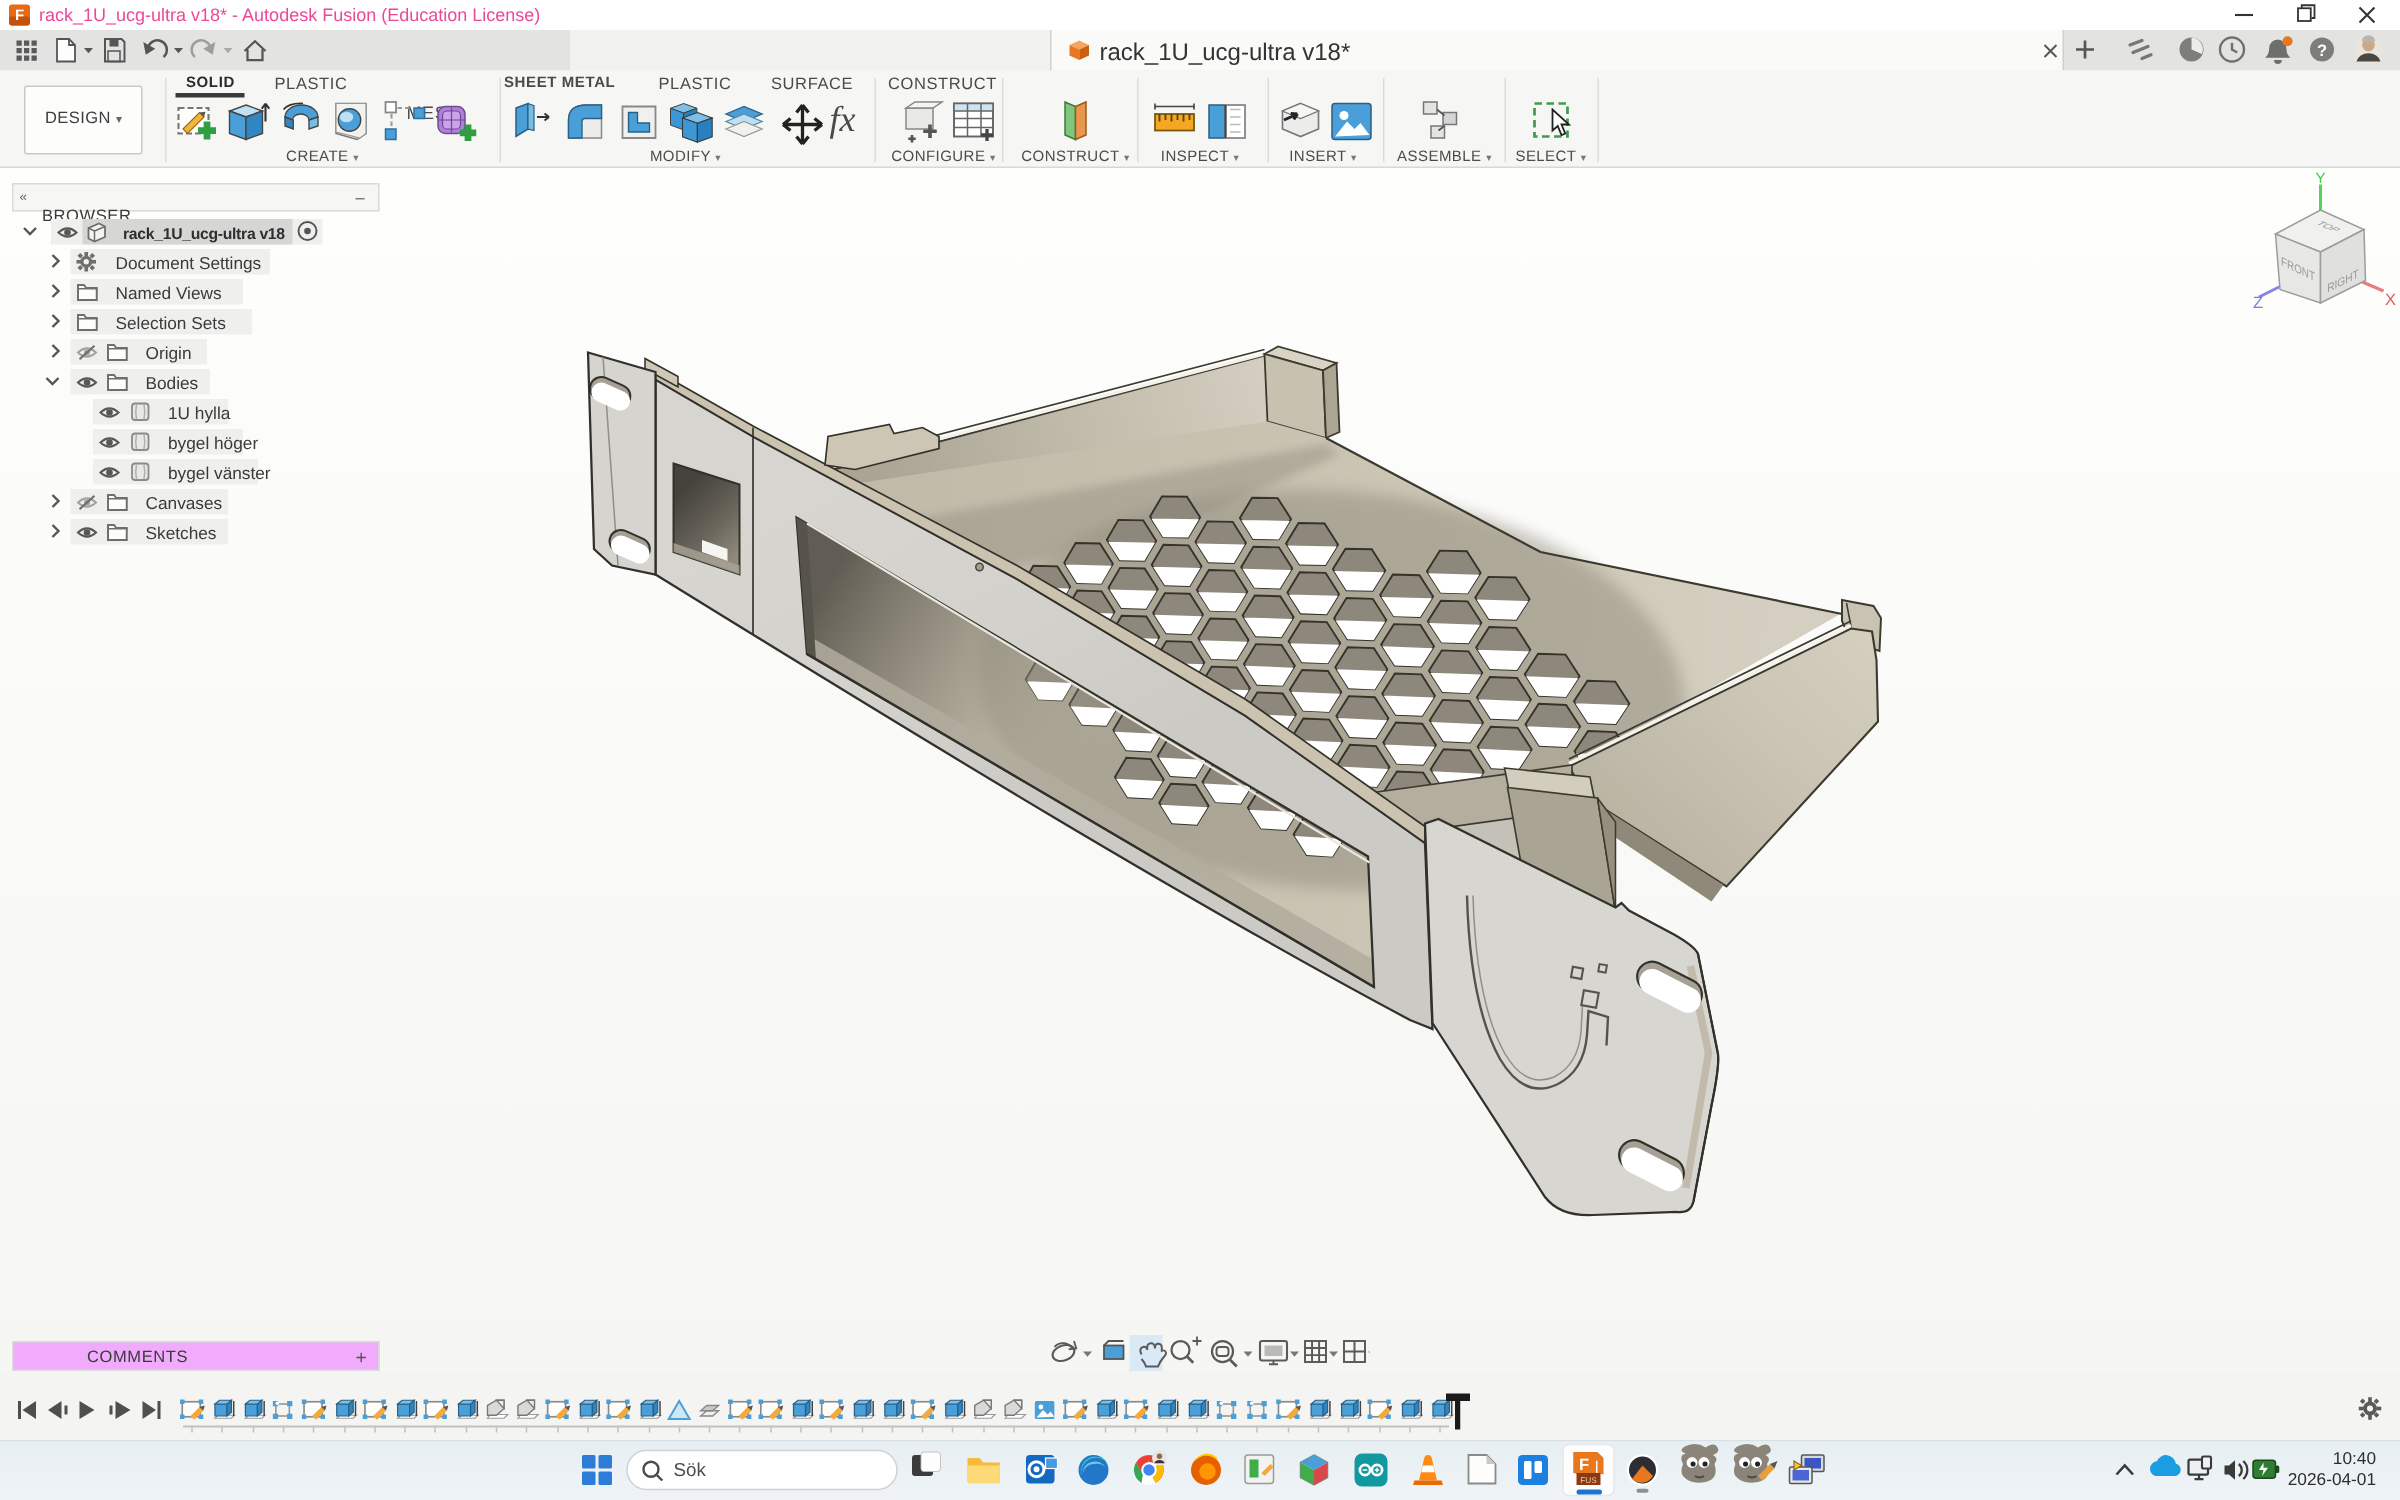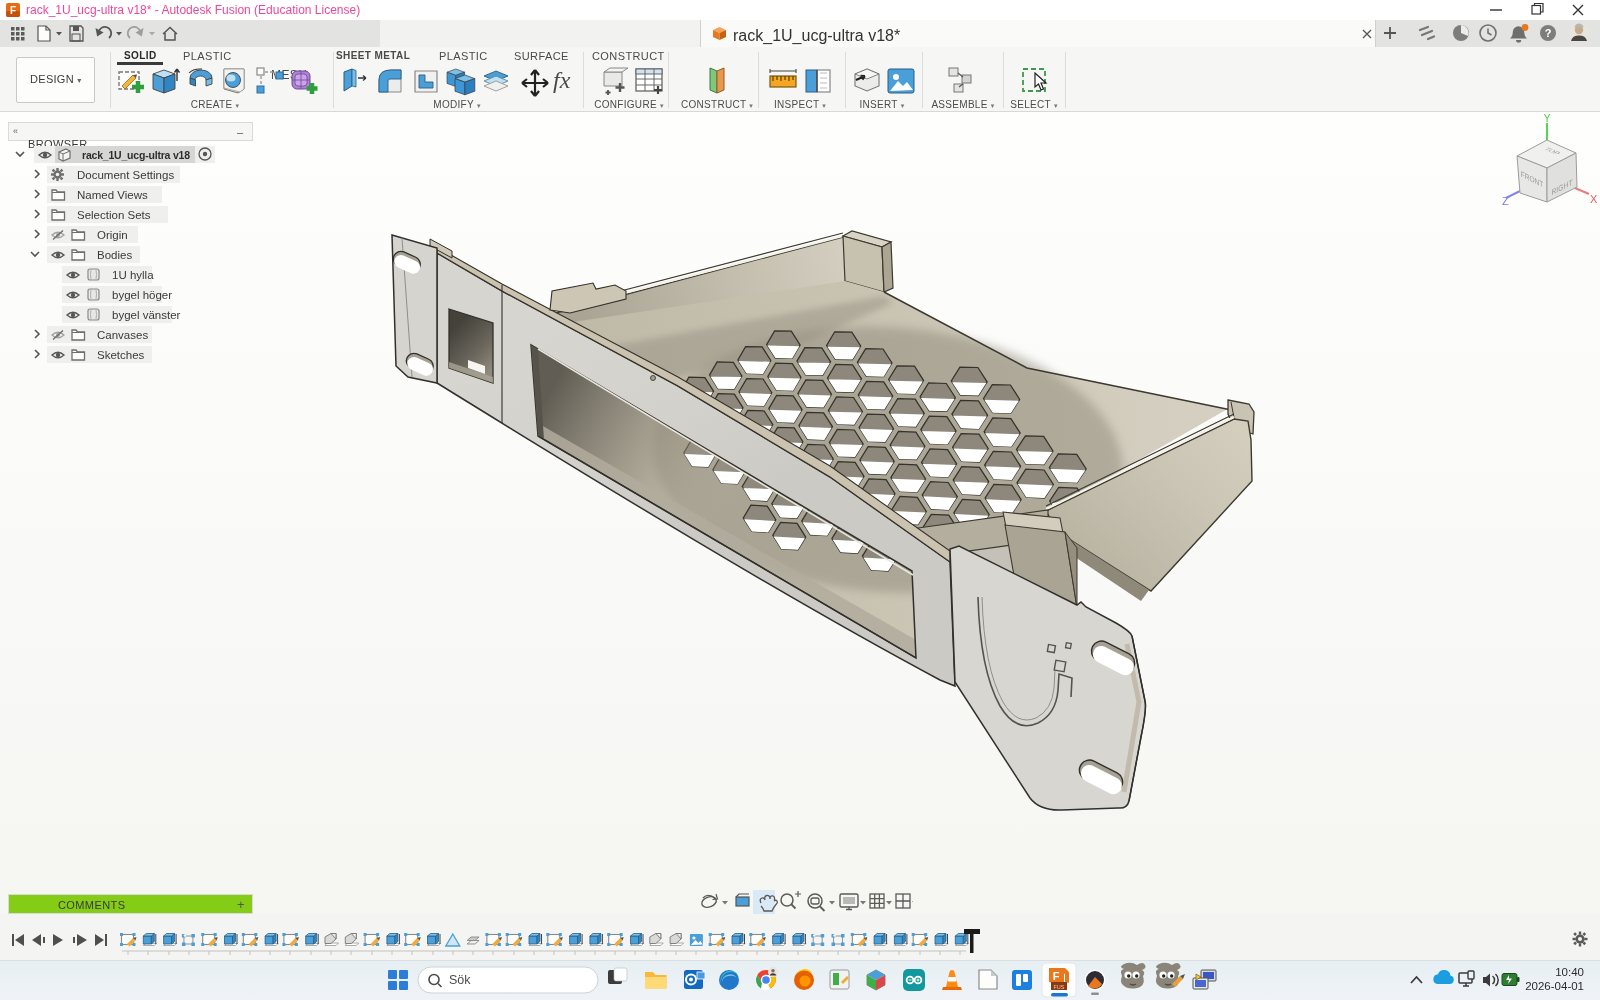--- a/index.html
+++ b/index.html
@@ -616,21 +616,21 @@
     <g transform="translate(51,209)">
       <path d="M1,5 Q7,-0.5 13,5 Q7,10.5 1,5 Z" fill="none" stroke="#585856" stroke-width="1.4"></path>
       <circle cx="7" cy="5" r="2.2" fill="#585856"></circle>
     </g>
     <g transform="translate(71,207)">
       <path d="M1,2 h4 l1.5,2 h7 v8 h-12.5 Z" fill="#fdfdfc" stroke="#6e6e6c" stroke-width="1.3"></path>
       <path d="M1,4.5 h13" stroke="#6e6e6c" stroke-width="1"></path>
     </g>
     <text x="97" y="218" font-size="11.5" fill="#3a3a3a" font-family="Liberation Sans">Sketches</text>
   </svg>
-<div class="abs" style="left:8px;top:894px;width:245px;height:20px;background:#84cc16;border:1px solid #dadad8">
+<div class="abs" style="left:8px;top:894px;width:245px;height:20px;background:#f0abfc;border:1px solid #dadad8">
     <span style="position:absolute;left:49px;top:4px;font-size:11px;color:#3a3a3a;letter-spacing:0.4px">COMMENTS</span>
     <span style="position:absolute;left:228px;top:2px;font-size:13px;color:#555">+</span>
   </div>
 <svg class="abs" style="left:698px;top:890px" width="215" height="24" viewBox="0 0 215 24">
 <rect x="55" y="0" width="22" height="24" fill="#d9e9f6"></rect>
 <g stroke="#5a5a58" fill="none" stroke-width="1.4">
 <ellipse cx="11" cy="12" rx="7.5" ry="5" transform="rotate(-20 11 12)"></ellipse>
 <path d="M5,8 a7.5,7.5 0 0 1 12,1" stroke-width="1.2"></path>
 <path d="M18,4 l1.5,5 -5,0.5" stroke-width="1.2"></path>
 </g>

